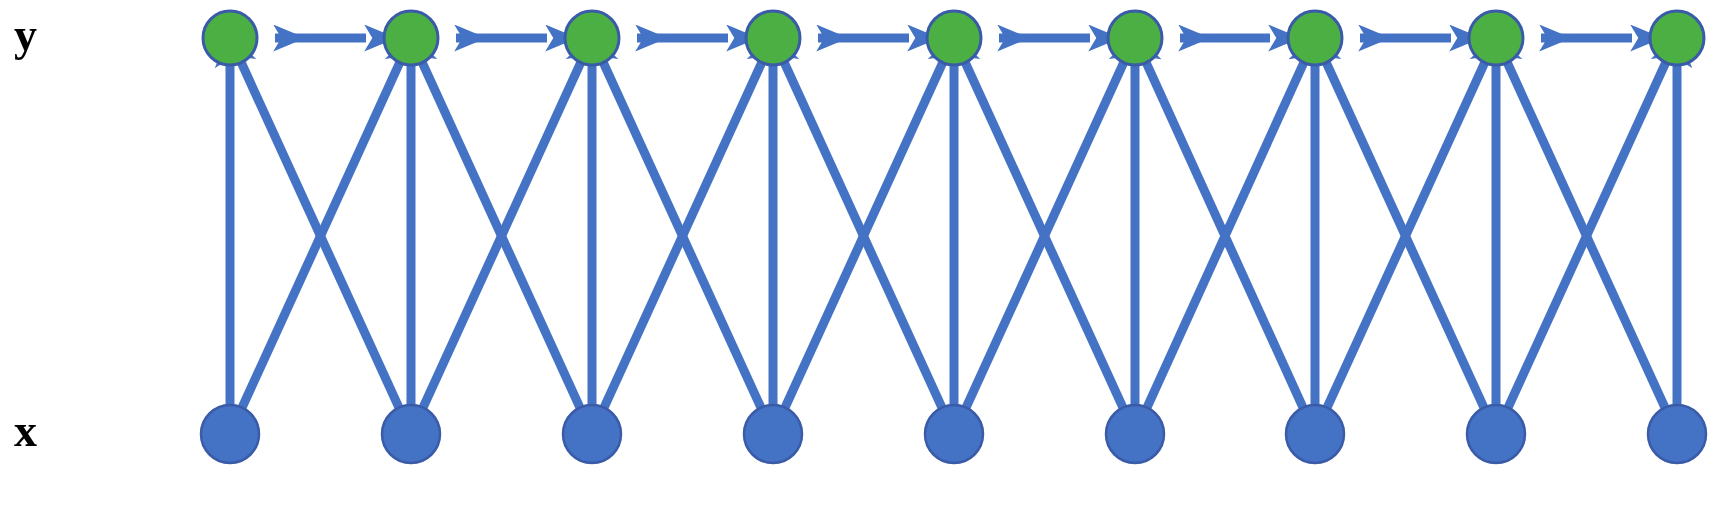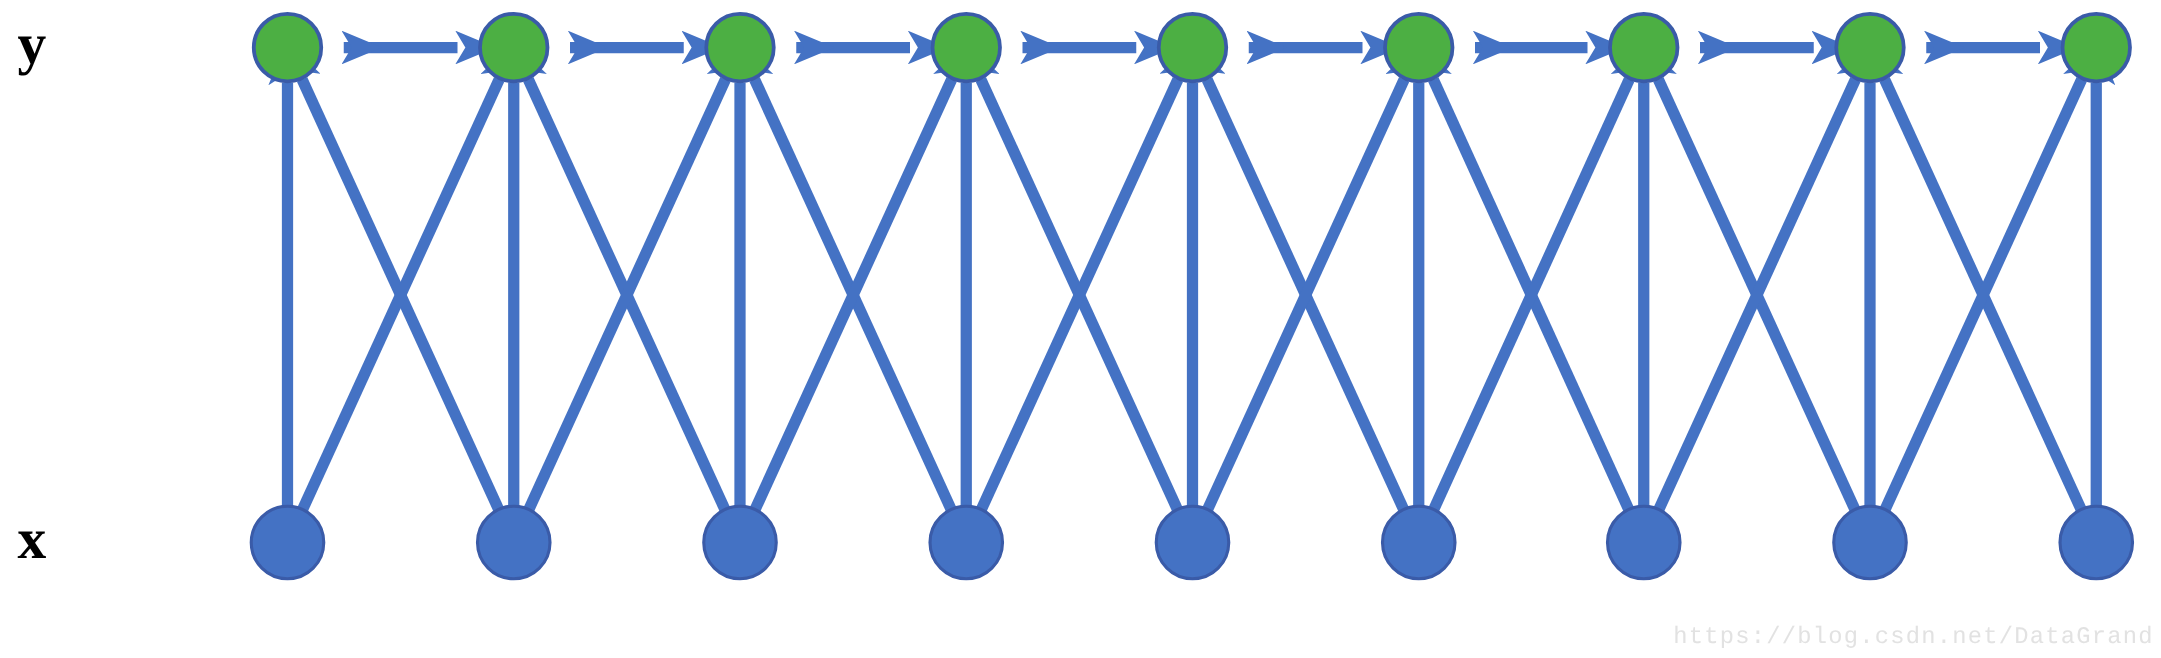--- a/index.html
+++ b/index.html
@@ -118,14 +118,13 @@
         <circle cx="592" cy="38" r="27" fill="#4CAF43" stroke="#3A5BA8" stroke-width="3"></circle>
         <circle cx="773" cy="38" r="27" fill="#4CAF43" stroke="#3A5BA8" stroke-width="3"></circle>
         <circle cx="954" cy="38" r="27" fill="#4CAF43" stroke="#3A5BA8" stroke-width="3"></circle>
         <circle cx="1135" cy="38" r="27" fill="#4CAF43" stroke="#3A5BA8" stroke-width="3"></circle>
         <circle cx="1315" cy="38" r="27" fill="#4CAF43" stroke="#3A5BA8" stroke-width="3"></circle>
         <circle cx="1496" cy="38" r="27" fill="#4CAF43" stroke="#3A5BA8" stroke-width="3"></circle>
         <circle cx="1677" cy="38" r="27" fill="#4CAF43" stroke="#3A5BA8" stroke-width="3"></circle>
       </g>
   </svg>
 
-  <div class="watermark">https://blog.csdn.net/DataGrand</div>
 </div>
 
 </body></html>

